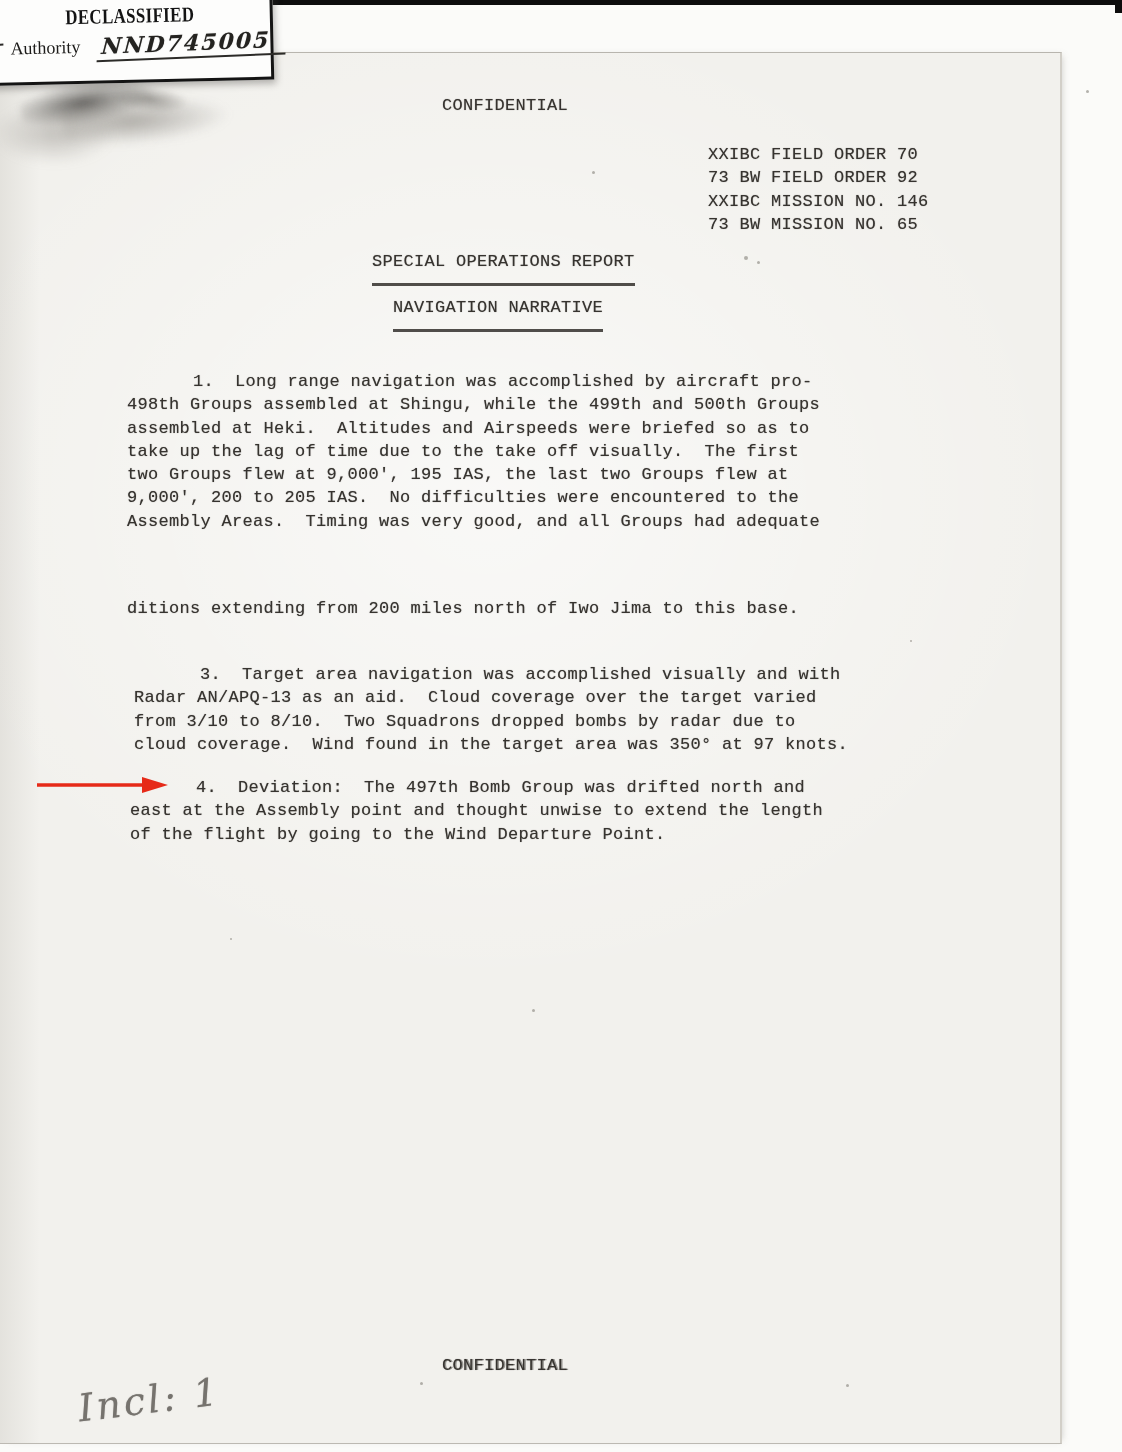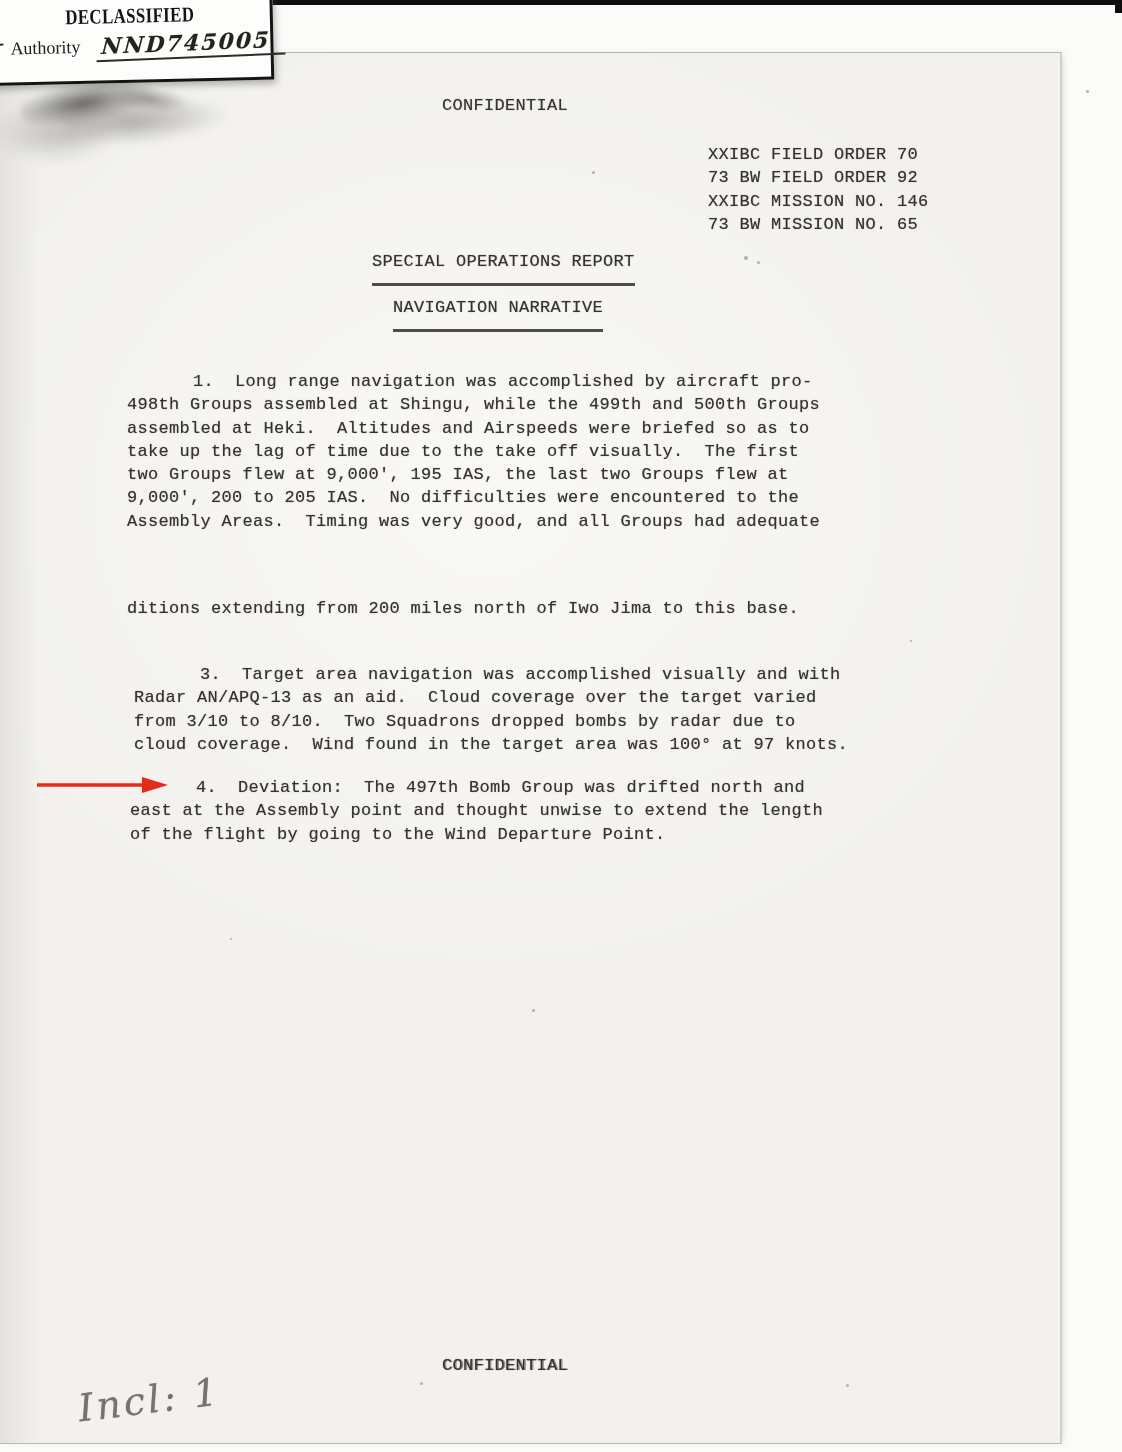--- a/index.html
+++ b/index.html
@@ -144,21 +144,21 @@
       <div class="tline">9,000', 200 to 205 IAS.  No difficulties were encountered to the</div>
       <div class="tline">Assembly Areas.  Timing was very good, and all Groups had adequate</div>
     </div>
   <div class="tw para p2">
       <div class="tline">ditions extending from 200 miles north of Iwo Jima to this base.</div>
     </div>
   <div class="tw para p3">
       <div class="tline first">3.  Target area navigation was accomplished visually and with</div>
       <div class="tline">Radar AN/APQ-13 as an aid.  Cloud coverage over the target varied</div>
       <div class="tline">from 3/10 to 8/10.  Two Squadrons dropped bombs by radar due to</div>
-      <div class="tline">cloud coverage.  Wind found in the target area was 100° at 97 knots.</div>
+      <div class="tline">cloud coverage.  Wind found in the target area was 350° at 97 knots.</div>
     </div>
   <div class="tw para p4">
       <div class="tline first">4.  Deviation:  The 497th Bomb Group was drifted north and</div>
       <div class="tline">east at the Assembly point and thought unwise to extend the length</div>
       <div class="tline">of the flight by going to the Wind Departure Point.</div>
     </div>
 
   <svg class="arrow" viewBox="0 0 136 22" xmlns="http://www.w3.org/2000/svg">
     <line x1="3" y1="11" x2="112" y2="11" stroke-width="3.5" stroke="#e62a18"></line>
     <polygon points="108,3 134,11 108,19" fill="#e62a18"></polygon>

